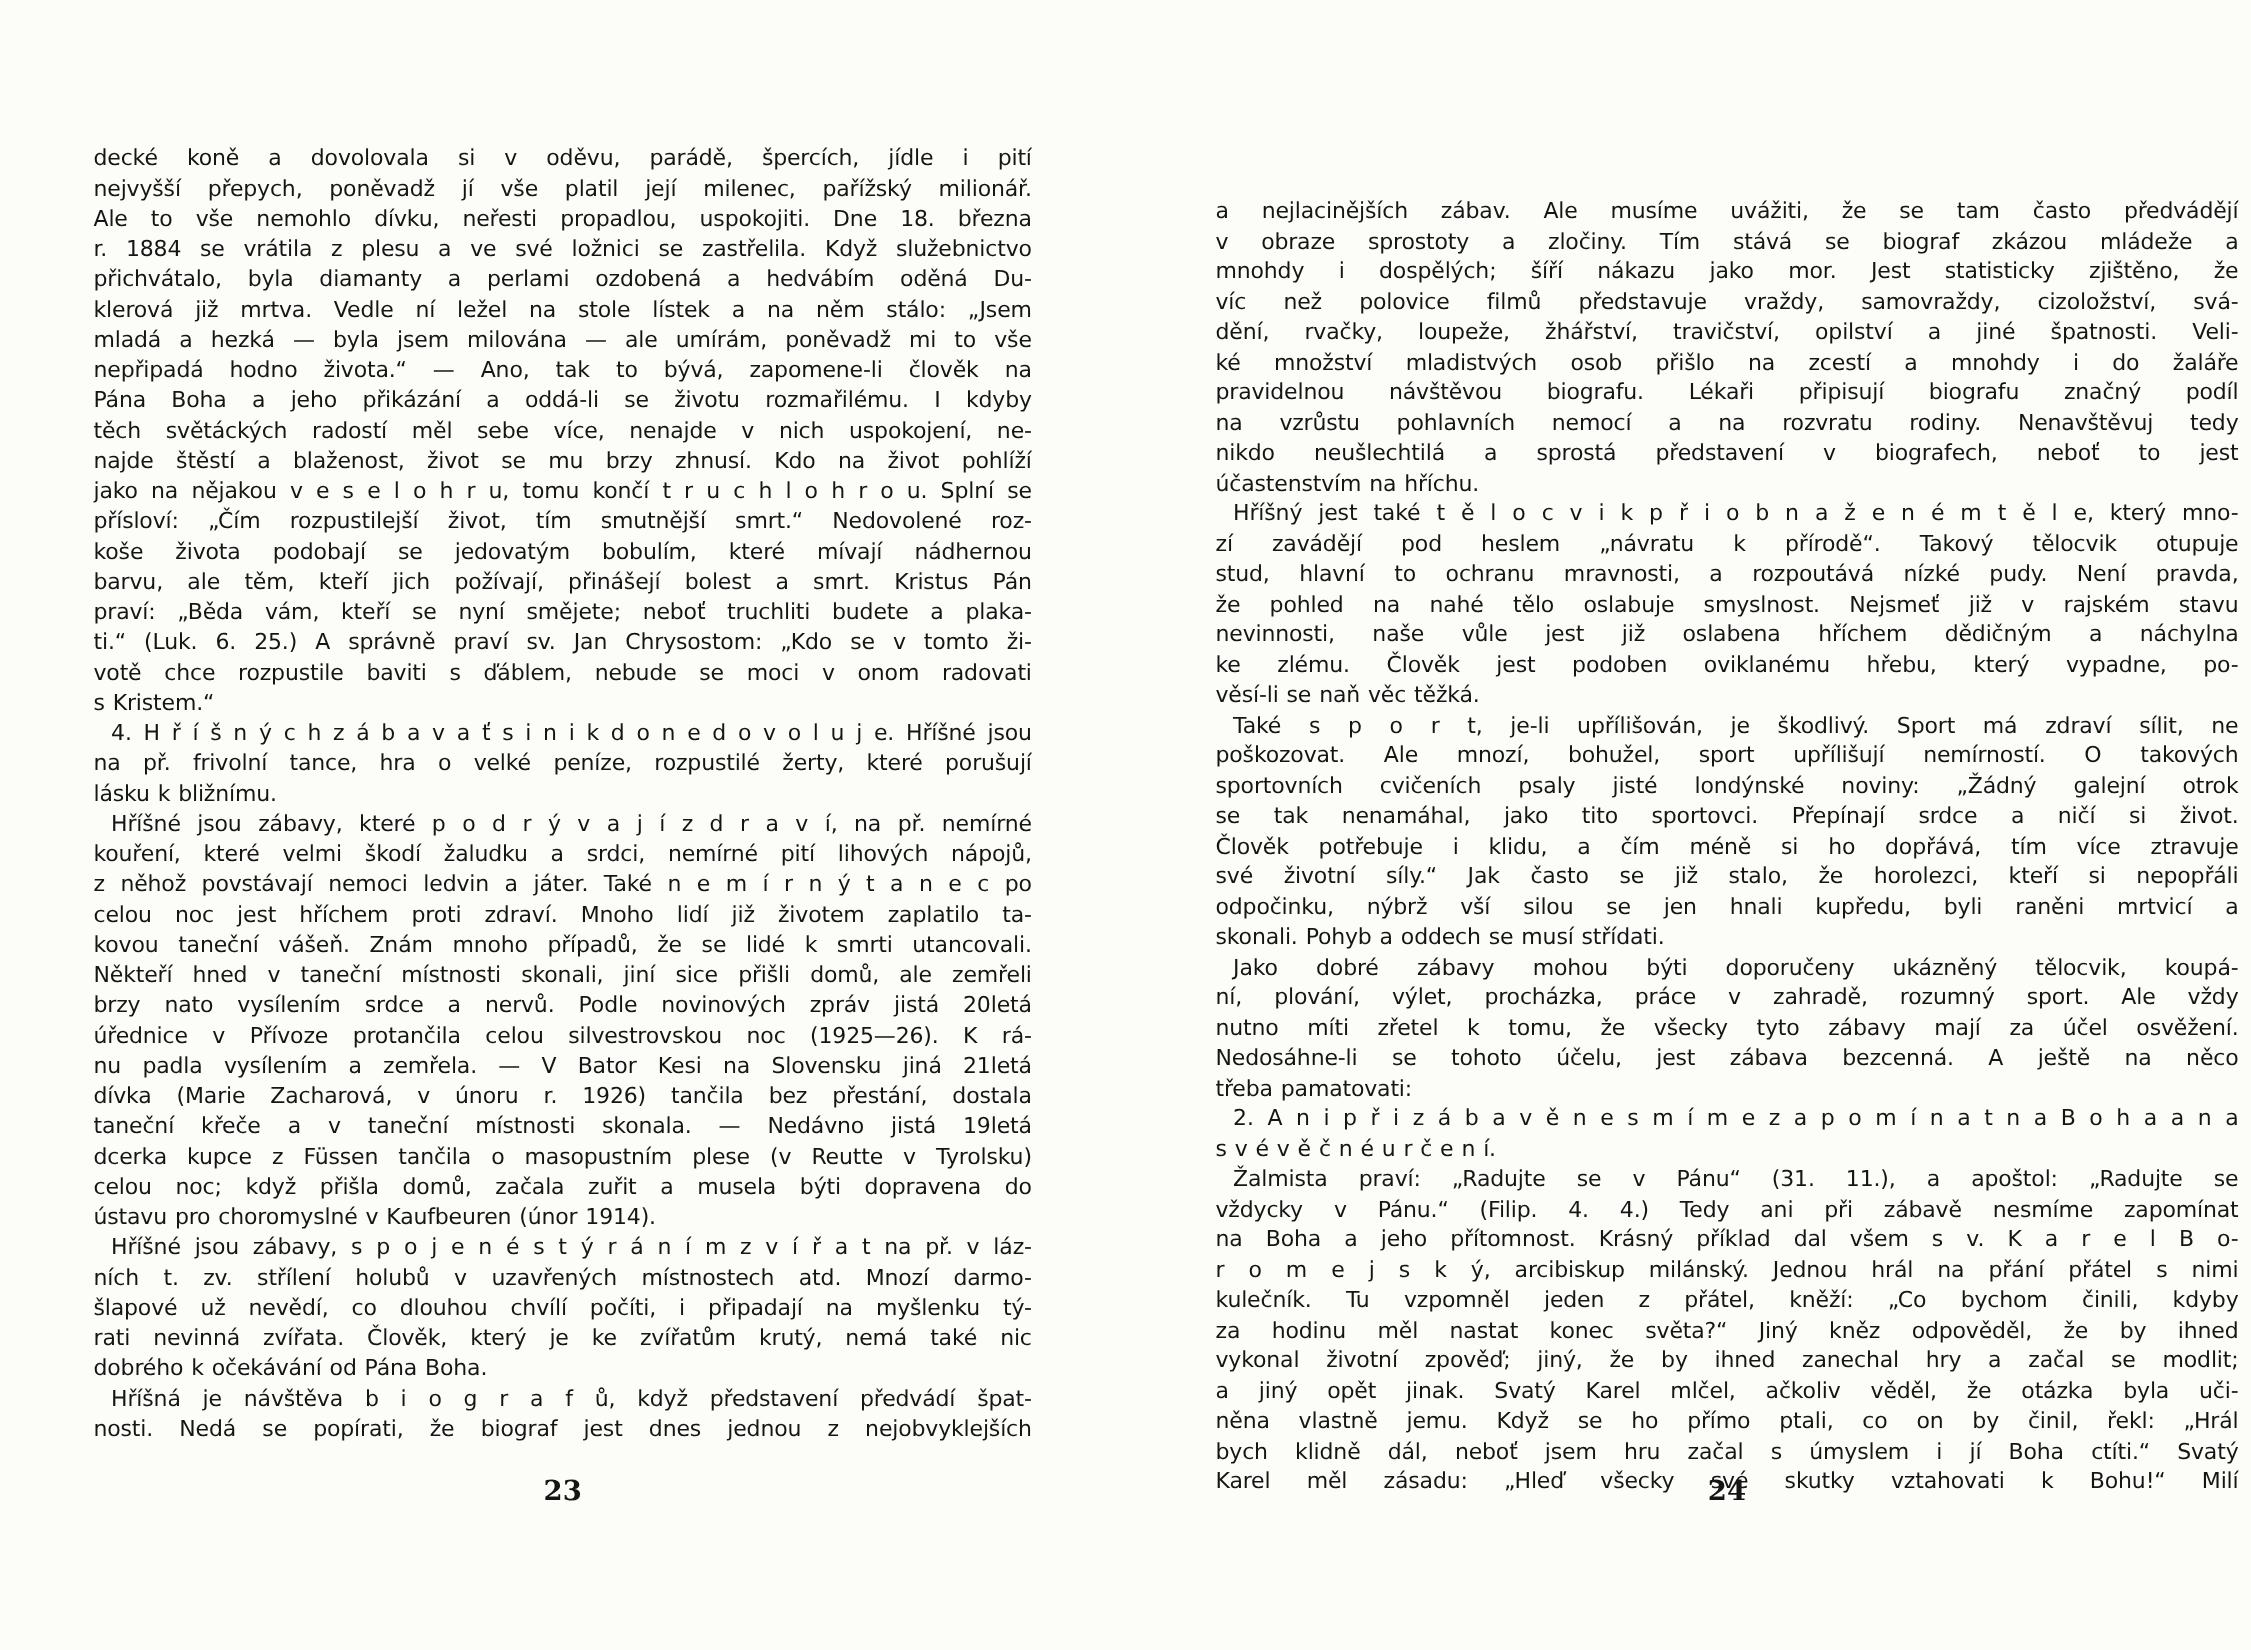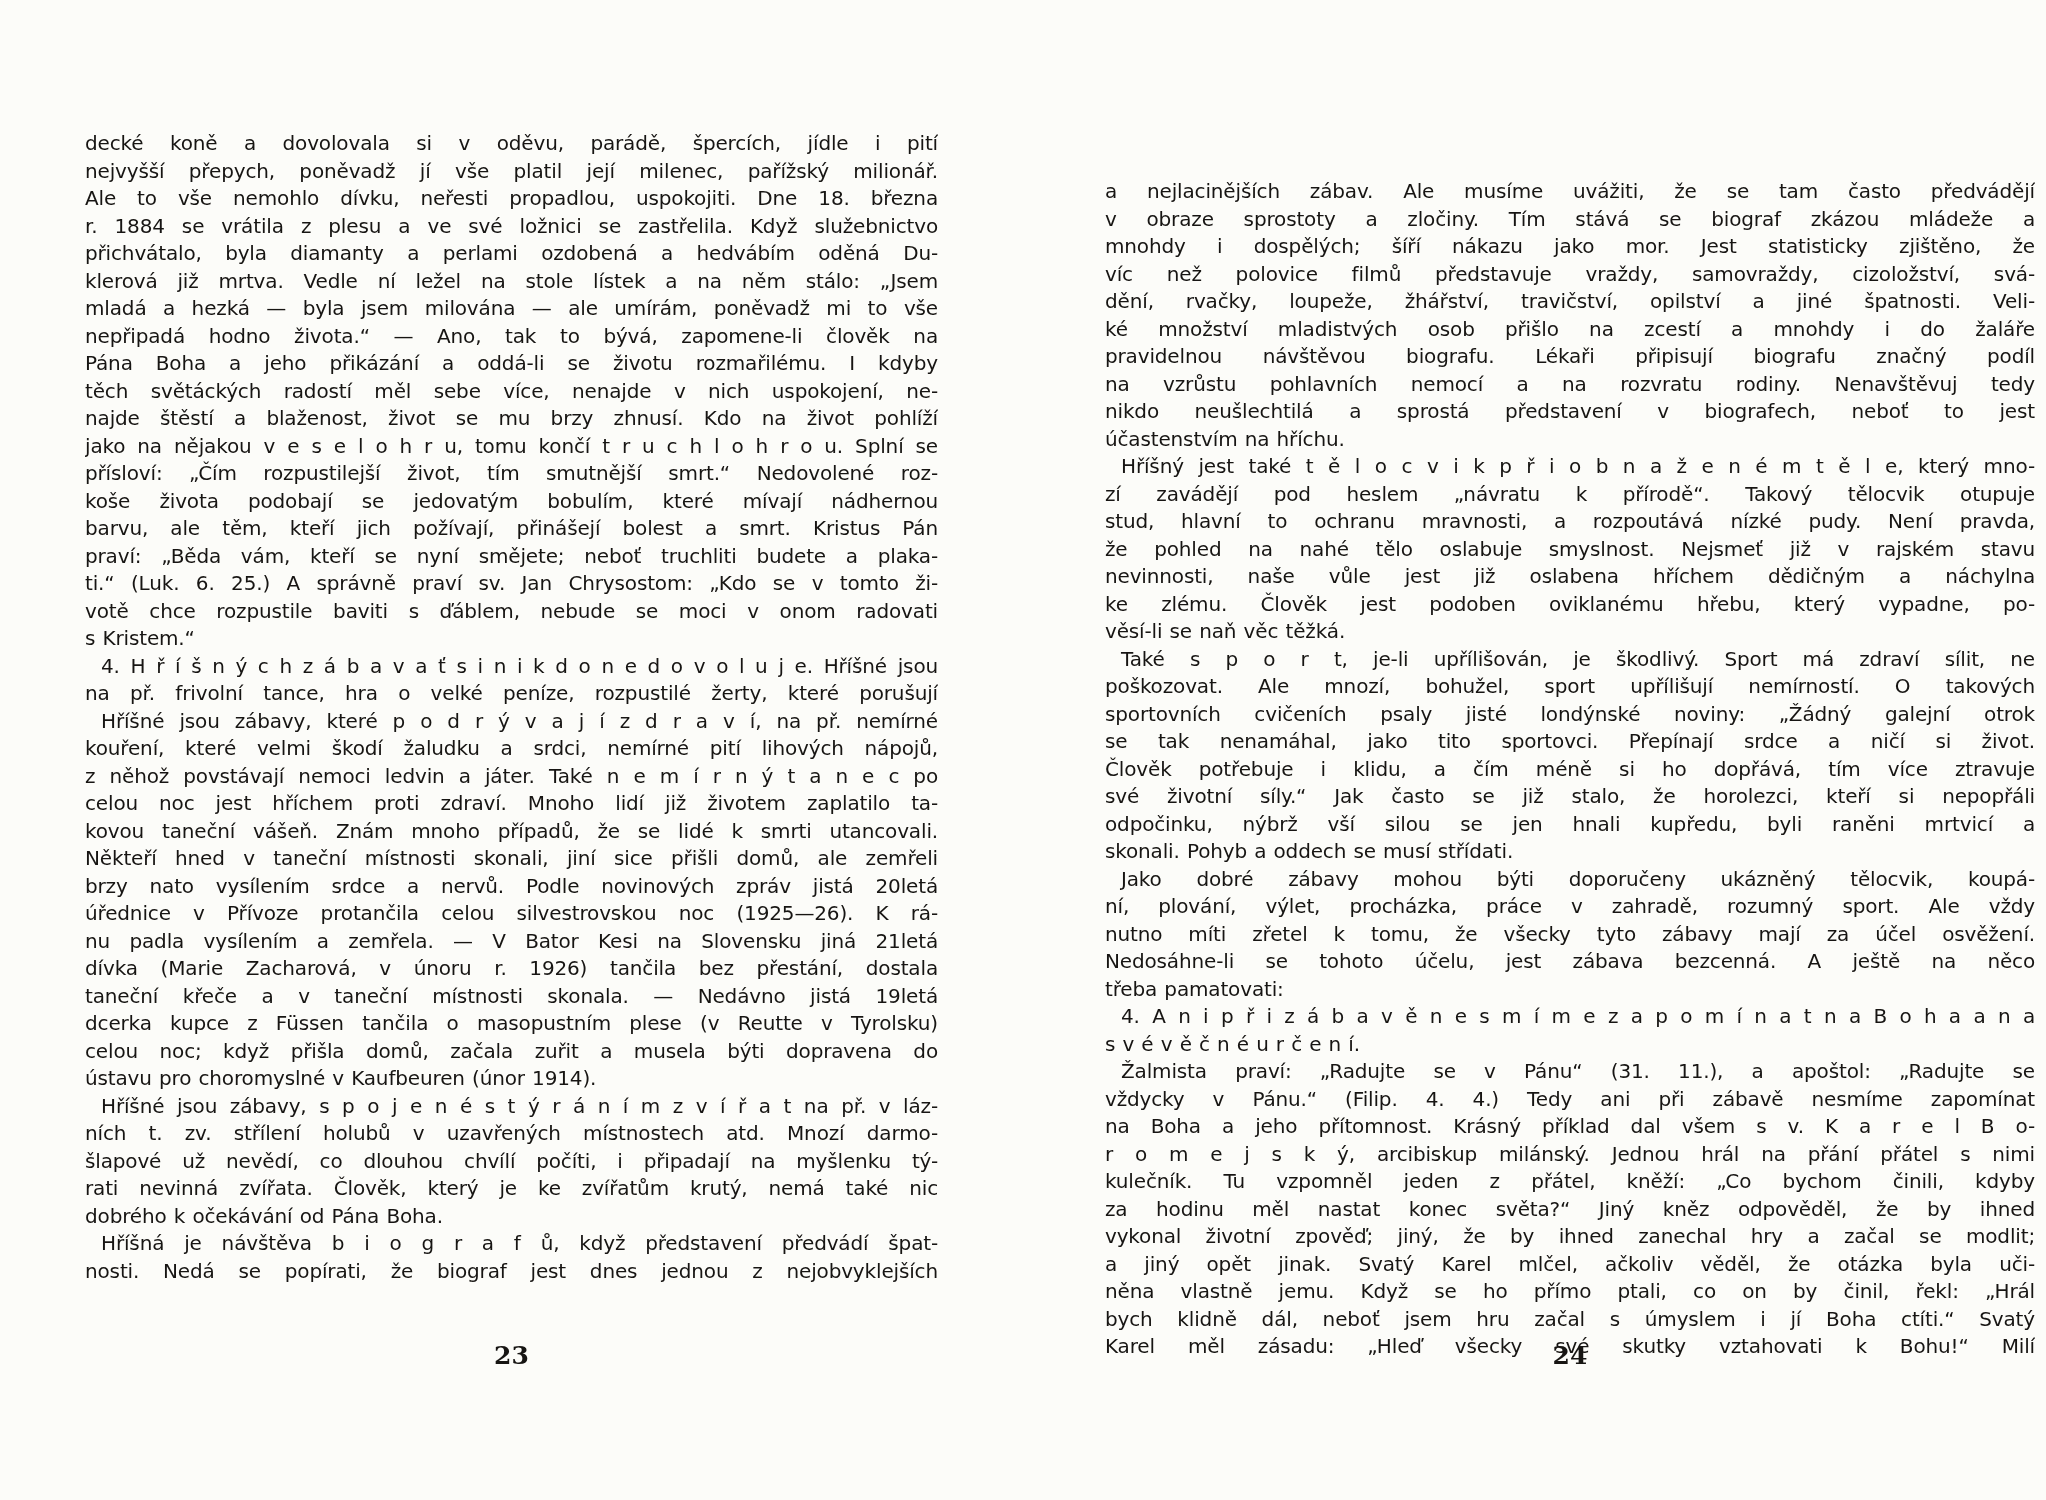--- a/index.html
+++ b/index.html
@@ -73,20 +73,21 @@
       <div class="line">jako na nějakou v e s e l o h r u, tomu končí t r u c h l o h r o u. Splní se</div>
       <div class="line">přísloví: „Čím rozpustilejší život, tím smutnější smrt.“ Nedovolené roz-</div>
       <div class="line">koše života podobají se jedovatým bobulím, které mívají nádhernou</div>
       <div class="line">barvu, ale těm, kteří jich požívají, přinášejí bolest a smrt. Kristus Pán</div>
       <div class="line">praví: „Běda vám, kteří se nyní smějete; neboť truchliti budete a plaka-</div>
       <div class="line">ti.“ (Luk. 6. 25.) A správně praví sv. Jan Chrysostom: „Kdo se v tomto ži-</div>
       <div class="line">votě chce rozpustile baviti s ďáblem, nebude se moci v onom radovati</div>
       <div class="line para-end">s Kristem.“</div>
       <div class="line indent">4. H ř í š n ý c h z á b a v a ť s i n i k d o n e d o v o l u j e. Hříšné jsou</div>
       <div class="line">na př. frivolní tance, hra o velké peníze, rozpustilé žerty, které porušují</div>
+      <div class="line para-end">lásku k bližnímu.</div>
       <div class="line indent">Hříšné jsou zábavy, které p o d r ý v a j í z d r a v í, na př. nemírné</div>
       <div class="line">kouření, které velmi škodí žaludku a srdci, nemírné pití lihových nápojů,</div>
       <div class="line">z něhož povstávají nemoci ledvin a játer. Také n e m í r n ý t a n e c po</div>
       <div class="line">celou noc jest hříchem proti zdraví. Mnoho lidí již životem zaplatilo ta-</div>
       <div class="line">kovou taneční vášeň. Znám mnoho případů, že se lidé k smrti utancovali.</div>
       <div class="line">Někteří hned v taneční místnosti skonali, jiní sice přišli domů, ale zemřeli</div>
       <div class="line">brzy nato vysílením srdce a nervů. Podle novinových zpráv jistá 20letá</div>
       <div class="line">úřednice v Přívoze protančila celou silvestrovskou noc (1925—26). K rá-</div>
       <div class="line">nu padla vysílením a zemřela. — V Bator Kesi na Slovensku jiná 21letá</div>
       <div class="line">dívka (Marie Zacharová, v únoru r. 1926) tančila bez přestání, dostala</div>
@@ -127,21 +128,21 @@
       <div class="line">se tak nenamáhal, jako tito sportovci. Přepínají srdce a ničí si život.</div>
       <div class="line">Člověk potřebuje i klidu, a čím méně si ho dopřává, tím více ztravuje</div>
       <div class="line">své životní síly.“ Jak často se již stalo, že horolezci, kteří si nepopřáli</div>
       <div class="line">odpočinku, nýbrž vší silou se jen hnali kupředu, byli raněni mrtvicí a</div>
       <div class="line para-end">skonali. Pohyb a oddech se musí střídati.</div>
       <div class="line indent">Jako dobré zábavy mohou býti doporučeny ukázněný tělocvik, koupá-</div>
       <div class="line">ní, plování, výlet, procházka, práce v zahradě, rozumný sport. Ale vždy</div>
       <div class="line">nutno míti zřetel k tomu, že všecky tyto zábavy mají za účel osvěžení.</div>
       <div class="line">Nedosáhne-li se tohoto účelu, jest zábava bezcenná. A ještě na něco</div>
       <div class="line para-end">třeba pamatovati:</div>
-      <div class="line indent">4. A n i p ř i z á b a v ě n e s m í m e z a p o m í n a t n a B o h a a n a</div>
+      <div class="line indent">2. A n i p ř i z á b a v ě n e s m í m e z a p o m í n a t n a B o h a a n a</div>
       <div class="line para-end">s v é v ě č n é u r č e n í.</div>
       <div class="line indent">Žalmista praví: „Radujte se v Pánu“ (31. 11.), a apoštol: „Radujte se</div>
       <div class="line">vždycky v Pánu.“ (Filip. 4. 4.) Tedy ani při zábavě nesmíme zapomínat</div>
       <div class="line">na Boha a jeho přítomnost. Krásný příklad dal všem s v. K a r e l B o-</div>
       <div class="line">r o m e j s k ý, arcibiskup milánský. Jednou hrál na přání přátel s nimi</div>
       <div class="line">kulečník. Tu vzpomněl jeden z přátel, kněží: „Co bychom činili, kdyby</div>
       <div class="line">za hodinu měl nastat konec světa?“ Jiný kněz odpověděl, že by ihned</div>
       <div class="line">vykonal životní zpověď; jiný, že by ihned zanechal hry a začal se modlit;</div>
       <div class="line">a jiný opět jinak. Svatý Karel mlčel, ačkoliv věděl, že otázka byla uči-</div>
       <div class="line">něna vlastně jemu. Když se ho přímo ptali, co on by činil, řekl: „Hrál</div>

